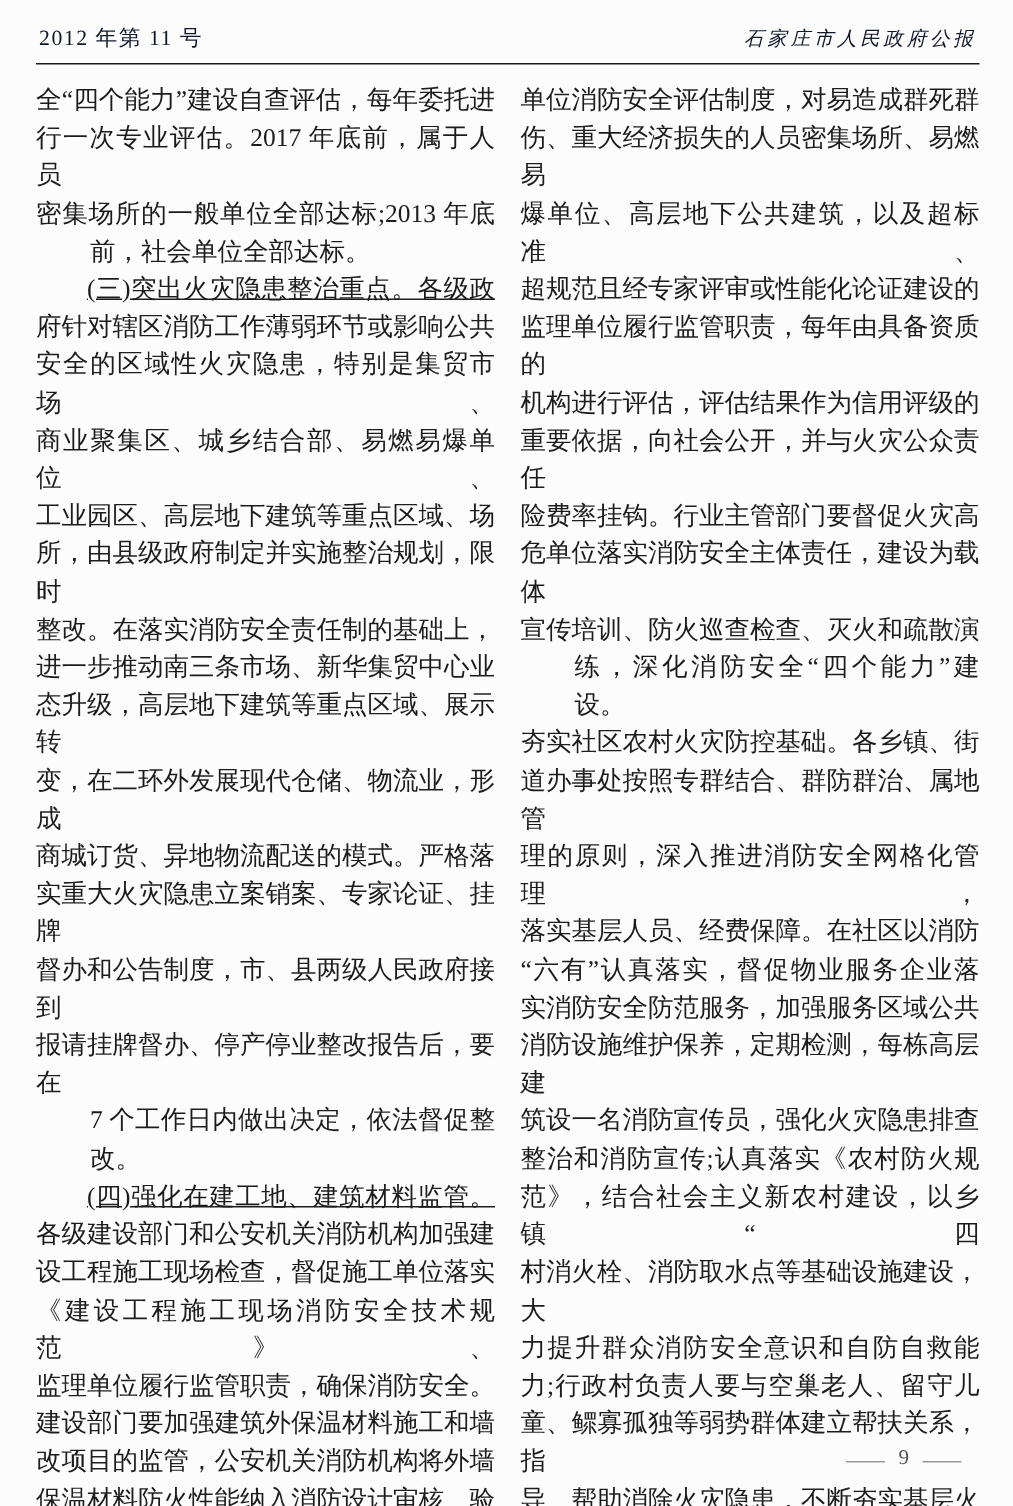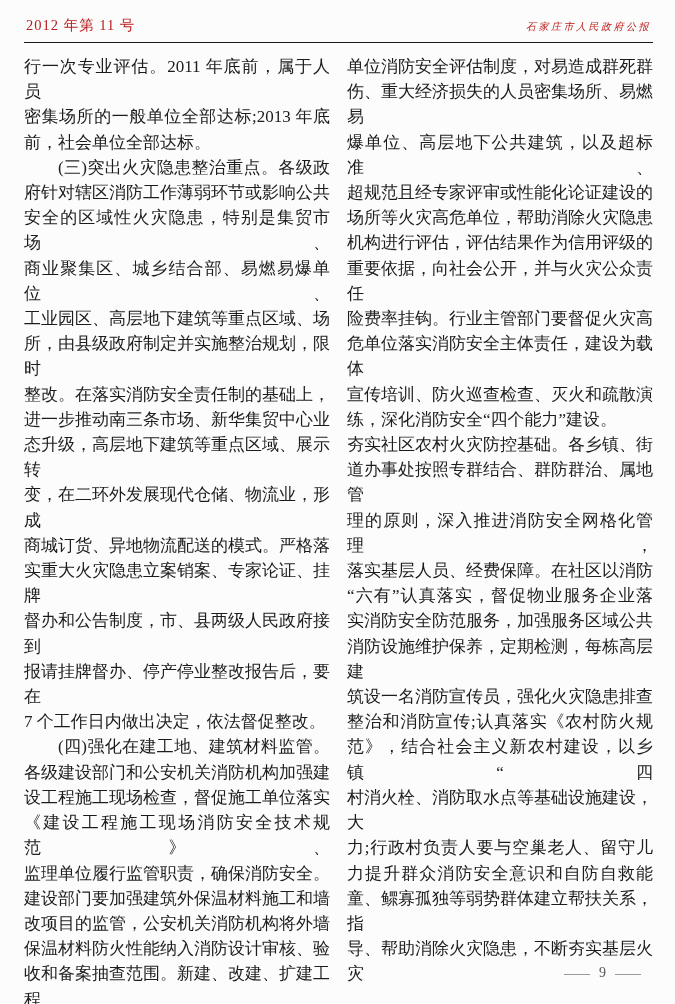--- a/index.html
+++ b/index.html
@@ -12,27 +12,27 @@
   }
   .page{
     box-sizing:border-box;
     width:675px;height:1004px;
     padding:14px 22px 0 24px;
     position:relative;
   }
   .header{
     display:flex;justify-content:space-between;align-items:baseline;
     font-size:14.5px;
-    color:#b91c1c;
+    color:#0f172a;
     padding:2px 2px 7px 2px;
   }
   .header-left{letter-spacing:1px;}
   .header-right{
     font-style:italic;
-    font-size:10px;
+    font-size:13px;
     letter-spacing:2.5px;
   }
   .rule{
     height:0;border-top:1.4px solid #1a1a1a;
     margin:0 0 11px 0;
   }
   .columns{
     display:flex;
     gap:17px;
   }
@@ -40,22 +40,22 @@
     width:306px;
     font-size:17px;
     line-height:25.2px;
   }
   .para{margin:0;}
   .line{
     text-align:justify;
     text-align-last:justify;
     white-space:normal;
   }
-  .line.indent{text-indent:2em;}
-  .line.short{text-align-last:left;}
+  .line.indent{text-indent:2em;text-decoration:underline;}
+  .line.short{text-align-last:left;margin-left:36px;}
   .footer{
     position:absolute;
     right:34px;
     bottom:22px;
     display:flex;
     align-items:center;
     gap:9px;
     color:var(--footerGray,#666);
     font-size:14px;
   }
@@ -75,21 +75,22 @@
 
 <div class="page">
   <div class="header">
     <span class="header-left">2012 年第 11 号</span>
     <span class="header-right">石家庄市人民政府公报</span>
   </div>
   <div class="rule"></div>
   <div class="columns">
     <div class="column" id="col-0">
         <div class="para">
-          <div class="line">行一次专业评估。2011 年底前，属于人员</div>
+          <div class="line">全“四个能力”建设自查评估，每年委托进</div>
+          <div class="line">行一次专业评估。2017 年底前，属于人员</div>
           <div class="line">密集场所的一般单位全部达标;2013 年底</div>
           <div class="line short">前，社会单位全部达标。</div>
         </div>
         <div class="para">
           <div class="line indent">(三)突出火灾隐患整治重点。各级政</div>
           <div class="line">府针对辖区消防工作薄弱环节或影响公共</div>
           <div class="line">安全的区域性火灾隐患，特别是集贸市场、</div>
           <div class="line">商业聚集区、城乡结合部、易燃易爆单位、</div>
           <div class="line">工业园区、高层地下建筑等重点区域、场</div>
           <div class="line">所，由县级政府制定并实施整治规划，限时</div>
@@ -114,42 +115,42 @@
           <div class="line">保温材料防火性能纳入消防设计审核、验</div>
           <div class="line">收和备案抽查范围。新建、改建、扩建工程</div>
         </div>
       </div>
     <div class="column" id="col-1">
         <div class="para">
           <div class="line">单位消防安全评估制度，对易造成群死群</div>
           <div class="line">伤、重大经济损失的人员密集场所、易燃易</div>
           <div class="line">爆单位、高层地下公共建筑，以及超标准、</div>
           <div class="line">超规范且经专家评审或性能化论证建设的</div>
-          <div class="line">场所等火灾高危单位，帮助消除火灾隐患</div>
+          <div class="line">监理单位履行监管职责，每年由具备资质的</div>
           <div class="line">机构进行评估，评估结果作为信用评级的</div>
           <div class="line">重要依据，向社会公开，并与火灾公众责任</div>
           <div class="line">险费率挂钩。行业主管部门要督促火灾高</div>
           <div class="line">危单位落实消防安全主体责任，建设为载体</div>
           <div class="line">宣传培训、防火巡查检查、灭火和疏散演</div>
           <div class="line short">练，深化消防安全“四个能力”建设。</div>
         </div>
         <div class="para">
           <div class="line">夯实社区农村火灾防控基础。各乡镇、街</div>
           <div class="line">道办事处按照专群结合、群防群治、属地管</div>
           <div class="line">理的原则，深入推进消防安全网格化管理，</div>
           <div class="line">落实基层人员、经费保障。在社区以消防</div>
           <div class="line">“六有”认真落实，督促物业服务企业落</div>
           <div class="line">实消防安全防范服务，加强服务区域公共</div>
           <div class="line">消防设施维护保养，定期检测，每栋高层建</div>
           <div class="line">筑设一名消防宣传员，强化火灾隐患排查</div>
           <div class="line">整治和消防宣传;认真落实《农村防火规</div>
           <div class="line">范》，结合社会主义新农村建设，以乡镇“四</div>
           <div class="line">村消火栓、消防取水点等基础设施建设，大</div>
+          <div class="line">力提升群众消防安全意识和自防自救能</div>
           <div class="line">力;行政村负责人要与空巢老人、留守儿</div>
-          <div class="line">力提升群众消防安全意识和自防自救能</div>
           <div class="line">童、鳏寡孤独等弱势群体建立帮扶关系，指</div>
           <div class="line">导、帮助消除火灾隐患，不断夯实基层火灾</div>
         </div>
       </div>
   </div>
   <div class="footer">
     <span class="dash"></span>
     <span class="page-num">9</span>
     <span class="dash"></span>
   </div>

